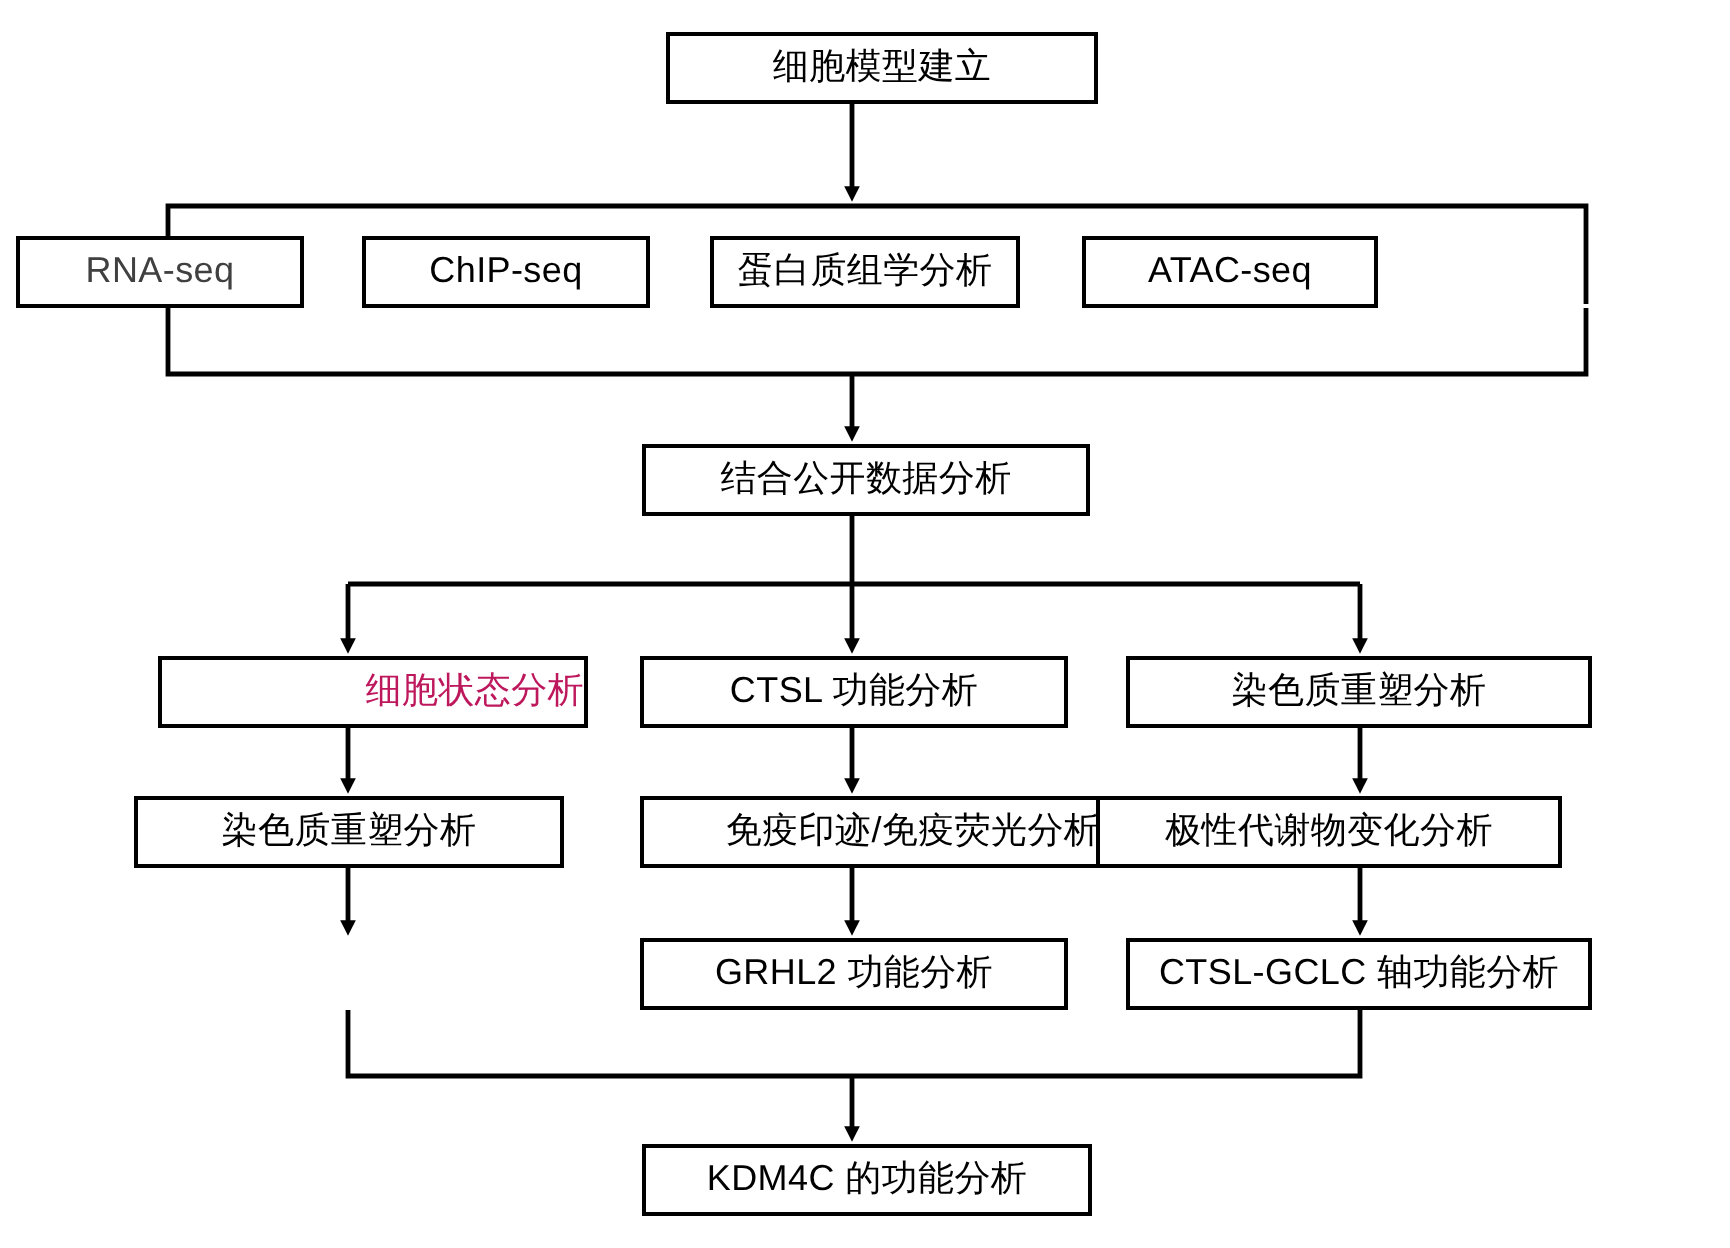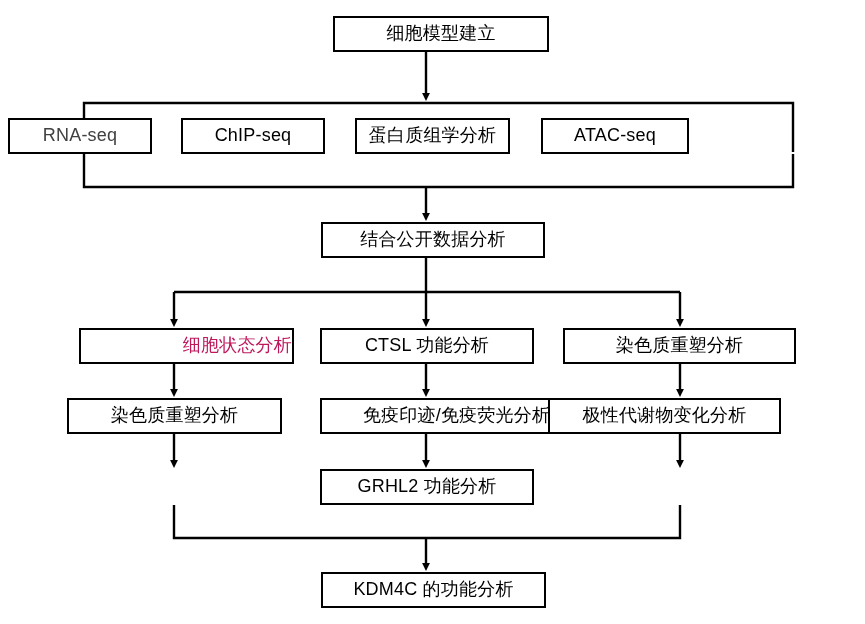--- a/index.html
+++ b/index.html
@@ -116,17 +116,20 @@
   </div>
   <div class="node" style="left: 320px; top: 398px; width: 236px; height: 36px; border-color: rgb(0, 0, 0); color: rgb(0, 0, 0); padding-left: 37px;">
     <span class="label">免疫印迹/免疫荧光分析</span>
   </div>
   <div class="node" style="left: 548px; top: 398px; width: 233px; height: 36px; border-color: rgb(0, 0, 0); color: rgb(0, 0, 0);">
     <span class="label">极性代谢物变化分析</span>
   </div>
   <div class="node" style="left: 320px; top: 469px; width: 214px; height: 36px; border-color: rgb(0, 0, 0); color: rgb(0, 0, 0);">
     <span class="label">GRHL2 功能分析</span>
   </div>
+  <div class="node" style="left: 563px; top: 469px; width: 233px; height: 36px; border-color: rgb(0, 0, 0); color: rgb(0, 0, 0);">
+    <span class="label">CTSL-GCLC 轴功能分析</span>
+  </div>
   <div class="node" style="left: 321px; top: 572px; width: 225px; height: 36px; border-color: rgb(0, 0, 0); color: rgb(0, 0, 0);">
     <span class="label">KDM4C 的功能分析</span>
   </div>
 
 </div>
 
 </body></html>

